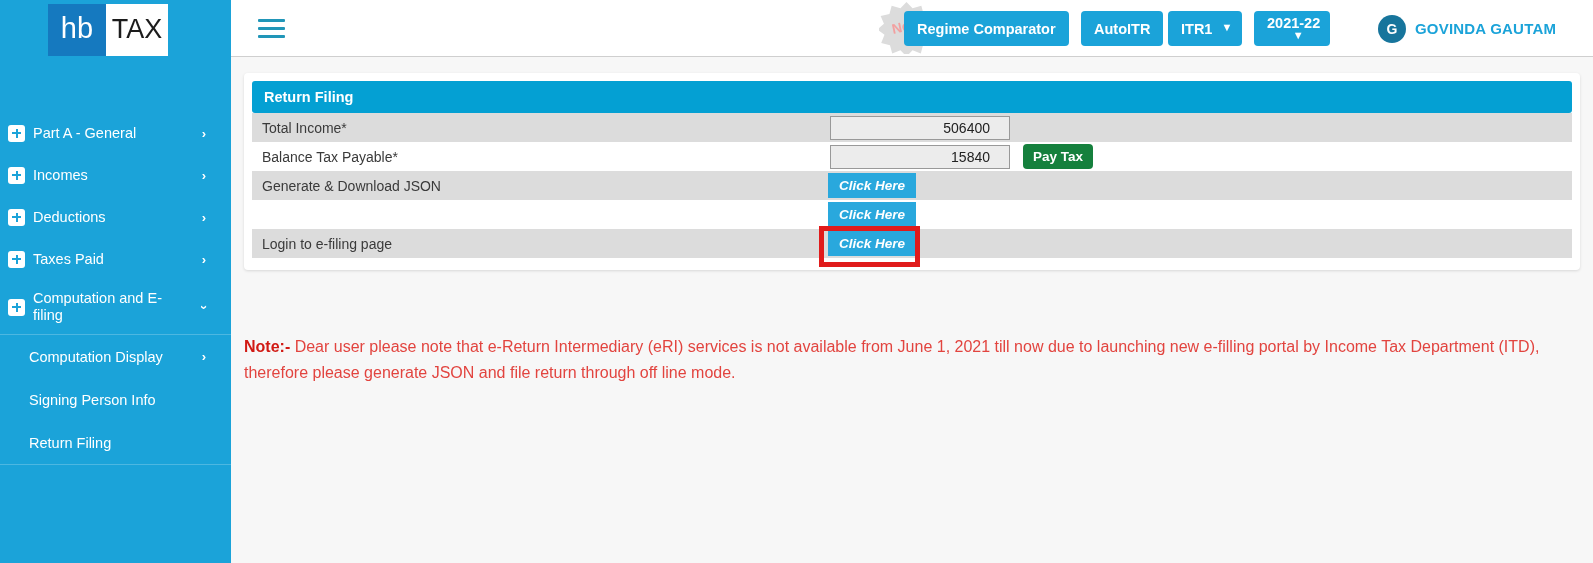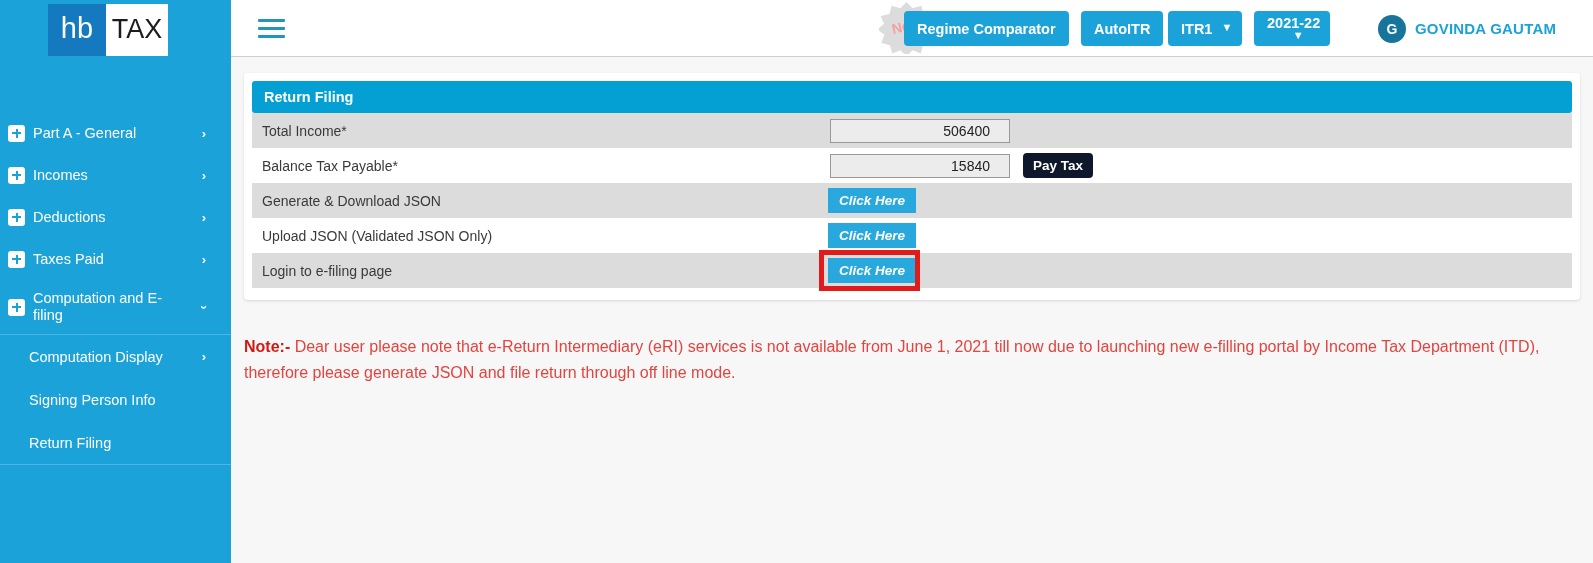--- a/index.html
+++ b/index.html
@@ -247,21 +247,21 @@
     align-items: center;
     padding-left: 12px;
   }
   #card-header span {
     color: #ffffff;
     font-size: 14.5px;
     font-weight: bold;
   }
   .row {
     position: relative;
-    height: 35px;
+    height: 29px;
     display: flex;
     align-items: center;
   }
   .row.shaded { background: #dcdcdc; }
   .row-label {
     position: absolute;
     left: 10px;
     font-size: 14px;
     color: #3a3a3a;
   }
@@ -275,21 +275,21 @@
     font-size: 14px;
     color: #222222;
     text-align: right;
     padding-right: 19px;
     font-family: "Liberation Sans", sans-serif;
   }
   .paytax-btn {
     position: absolute;
     left: 771px;
     height: 25px;
-    background: #0f172a;
+    background: #15803d;
     color: #ffffff;
     border: none;
     border-radius: 4px;
     font-size: 13.5px;
     font-weight: bold;
     font-family: "Liberation Sans", sans-serif;
     padding: 0 10px;
     cursor: pointer;
   }
   .click-btn {
@@ -444,21 +444,20 @@
         <input class="val-input" readonly="" value="15840" style="">
         <button class="paytax-btn">Pay Tax</button>
       </div>
 
       <div class="row shaded">
         <span class="row-label">Generate &amp; Download JSON</span>
         <button class="click-btn">Click Here</button>
       </div>
 
       <div class="row">
-        <span class="row-label">Upload JSON (Validated JSON Only)</span>
         <button class="click-btn">Click Here</button>
       </div>
 
       <div class="row shaded">
         <span class="row-label">Login to e-filing page</span>
         <button class="click-btn">Click Here</button>
         <span class="highlight-box"></span>
       </div>
 
     </div>

